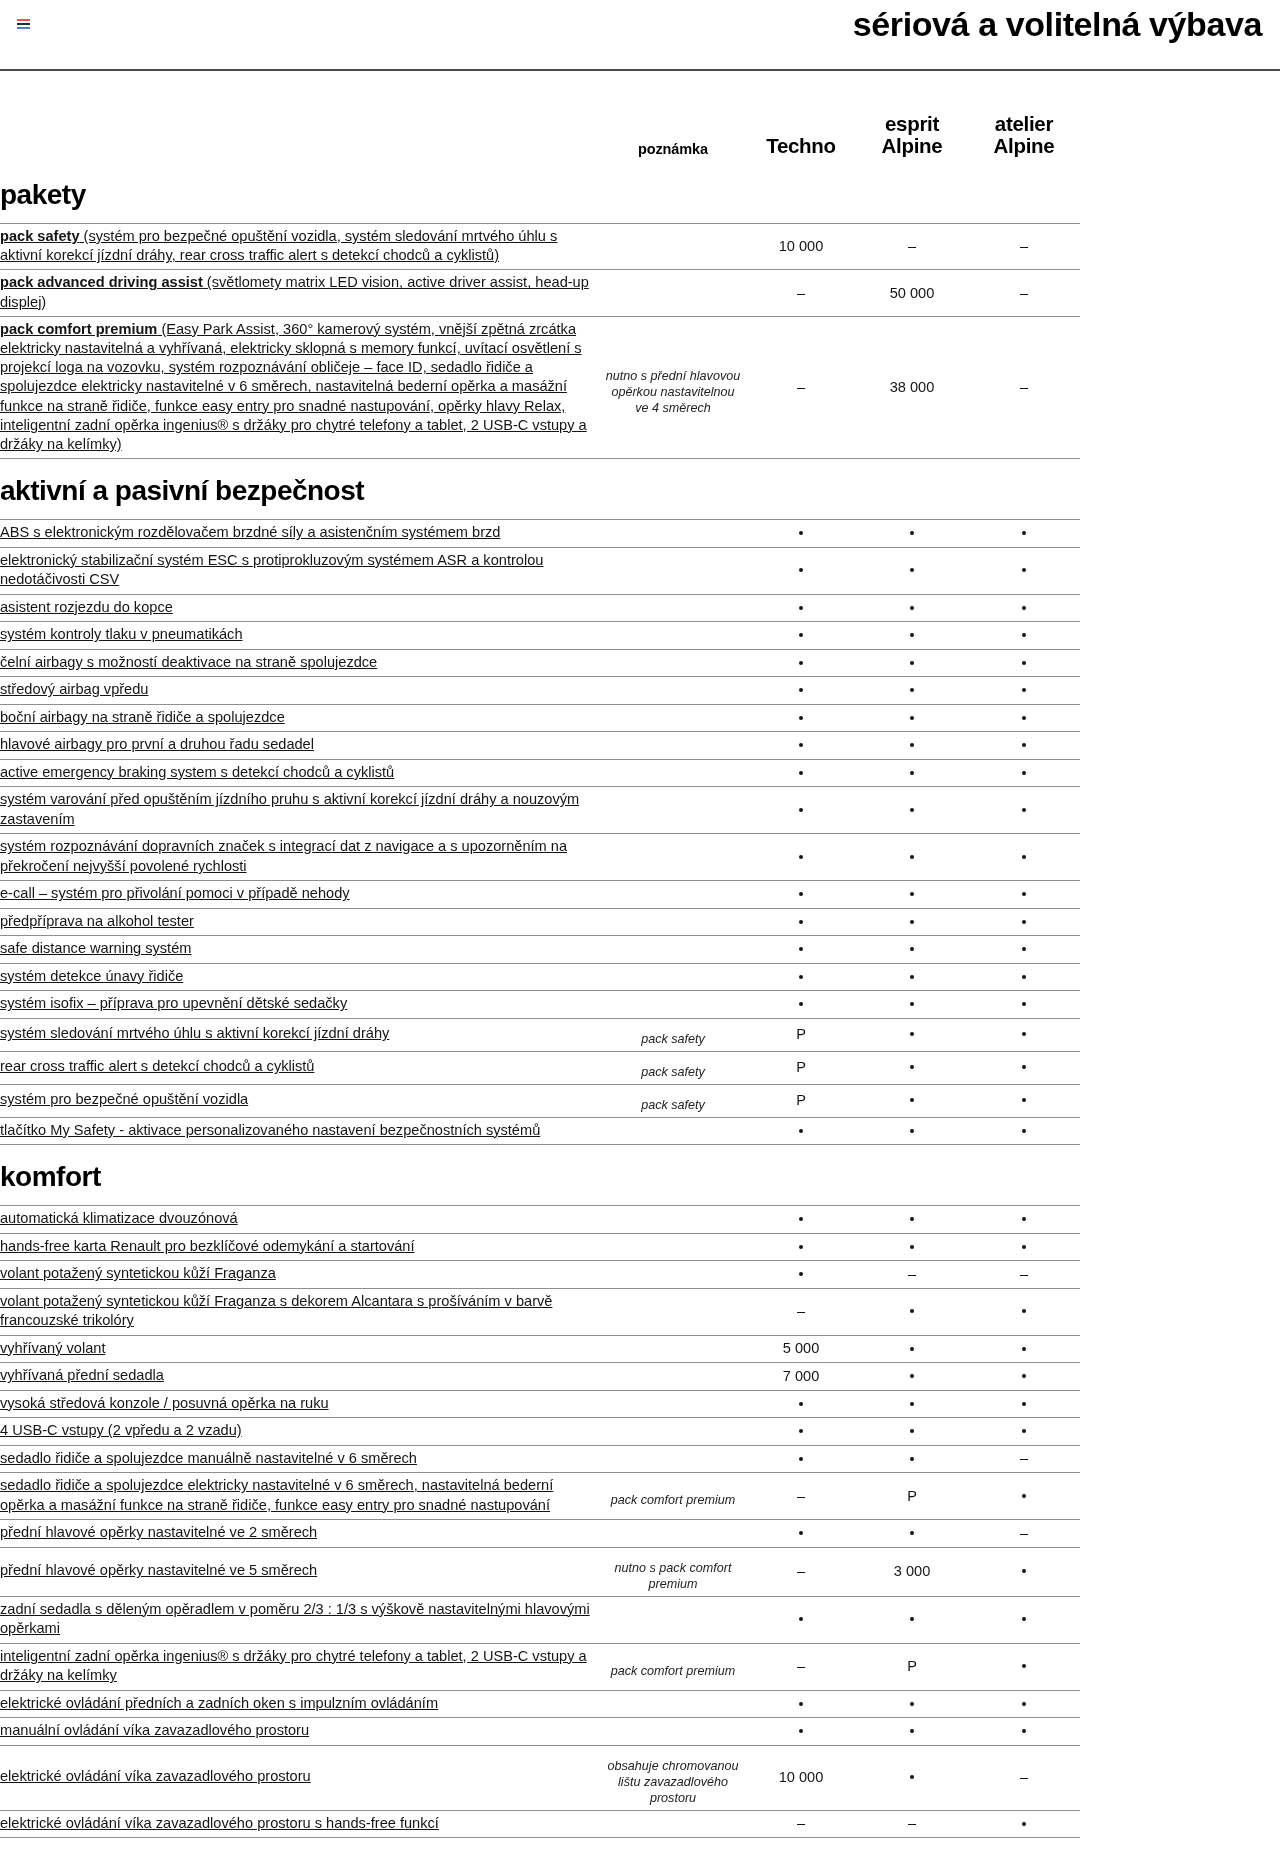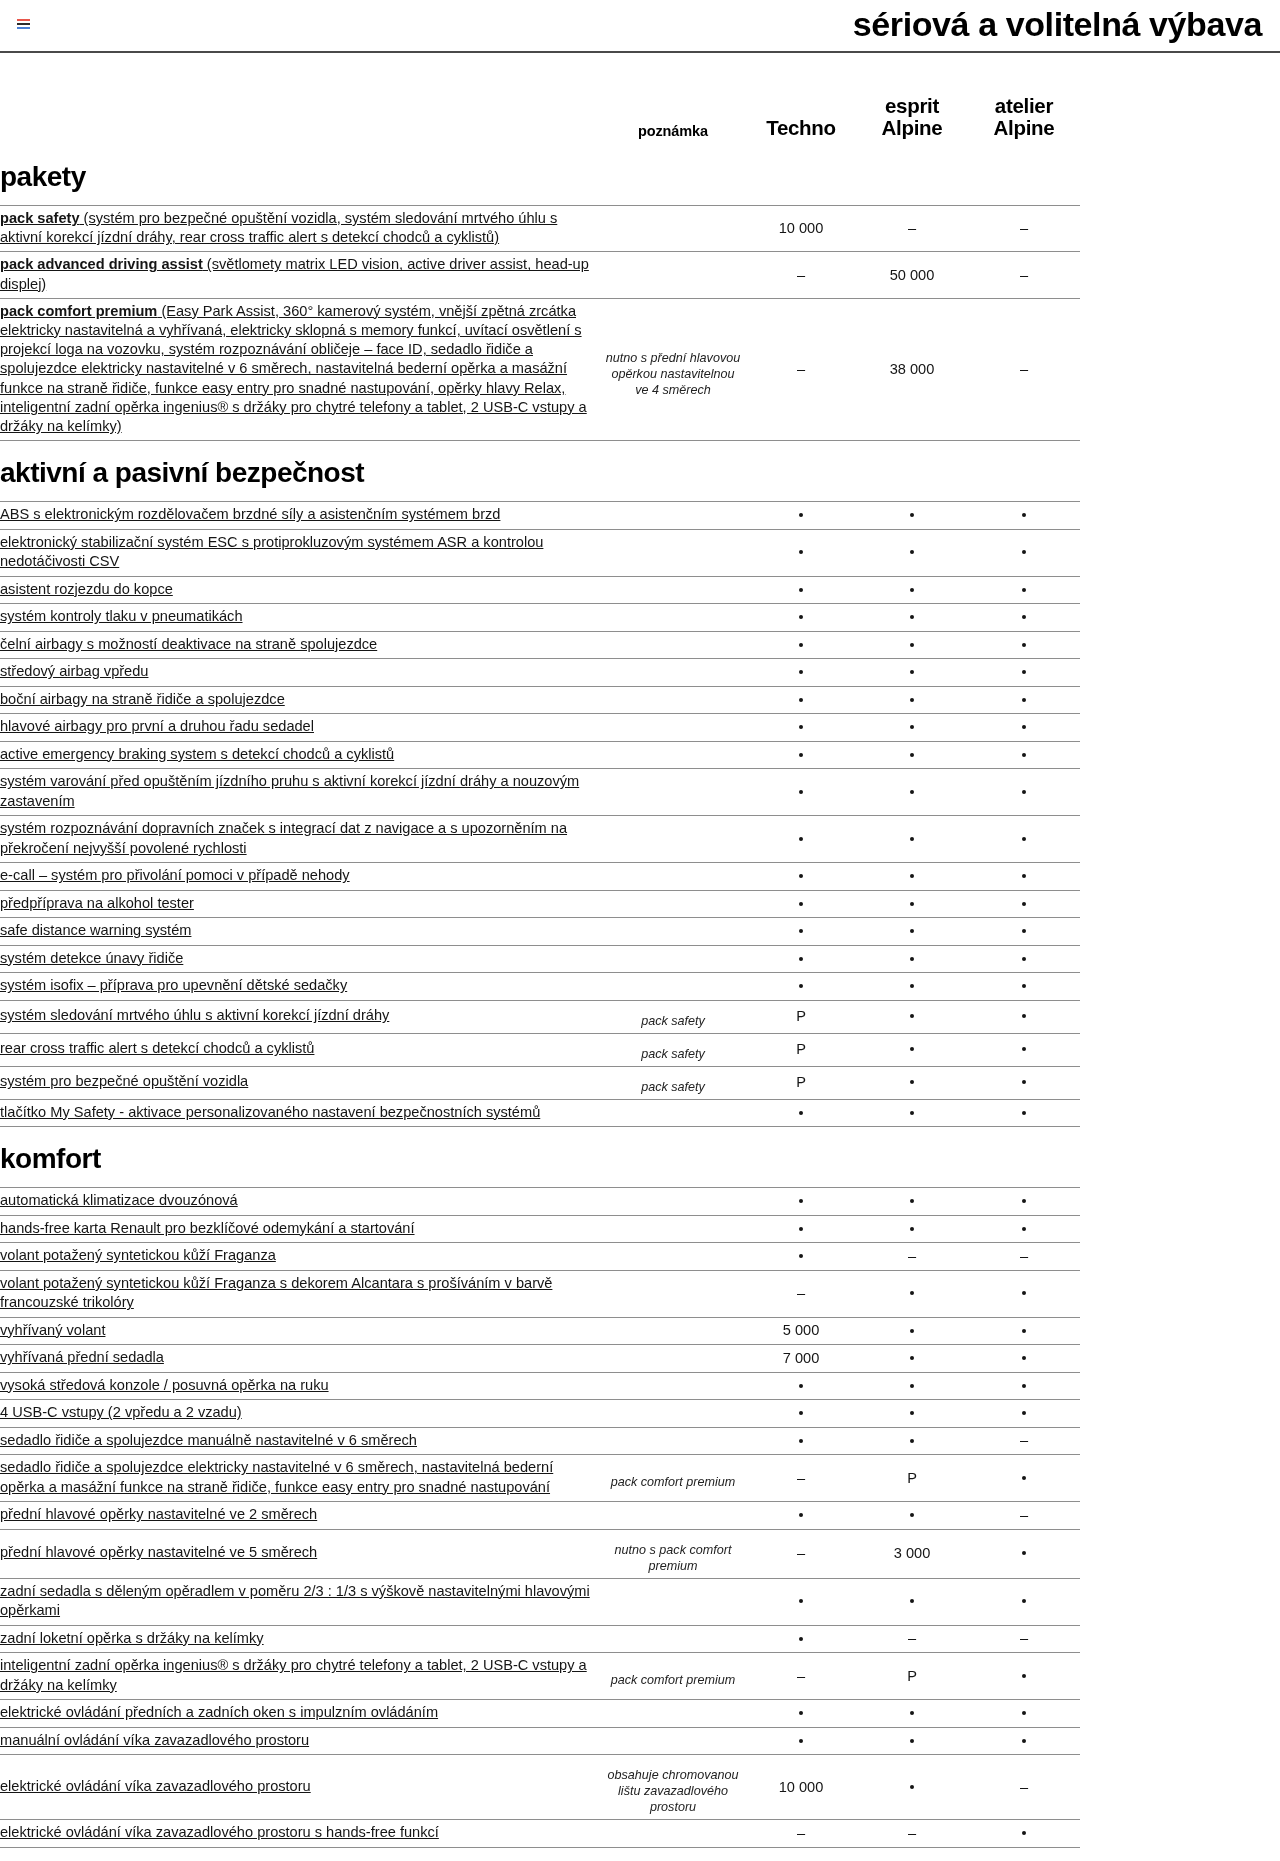--- a/index.html
+++ b/index.html
@@ -17,21 +17,21 @@
   }
 
   .page {
     width: 1280px;
     position: relative;
     padding: 0 0 10px 0;
   }
 
   
   .masthead {
-    height: 53px;
+    height: 71px;
     position: relative;
     border-bottom: 2px solid #4a4a4a;
   }
   .logo-mark {
     position: absolute;
     left: 17px;
     top: 19px;
     width: 13px;
     height: 10px;
     display: flex;
@@ -478,27 +478,20 @@
           <td class="val"><span class="dot"></span></td>
         </tr>
         <tr class="data-row">
           <td class="desc">zadní sedadla s děleným opěradlem v poměru 2/3 : 1/3 s výškově nastavitelnými hlavovými opěrkami</td>
           <td class="note"></td>
           <td class="val"><span class="dot"></span></td>
           <td class="val"><span class="dot"></span></td>
           <td class="val"><span class="dot"></span></td>
         </tr>
         <tr class="data-row">
-          <td class="desc">zadní loketní opěrka s držáky na kelímky</td>
-          <td class="note"></td>
-          <td class="val"><span class="dot"></span></td>
-          <td class="val"><span class="dash">–</span></td>
-          <td class="val"><span class="dash">–</span></td>
-        </tr>
-        <tr class="data-row">
           <td class="desc">inteligentní zadní opěrka ingenius® s držáky pro chytré telefony a tablet, 2 USB-C vstupy a držáky na kelímky</td>
           <td class="note">pack comfort premium</td>
           <td class="val"><span class="dash">–</span></td>
           <td class="val">P</td>
           <td class="val"><span class="dot"></span></td>
         </tr>
         <tr class="data-row">
           <td class="desc">elektrické ovládání předních a zadních oken s impulzním ovládáním</td>
           <td class="note"></td>
           <td class="val"><span class="dot"></span></td>

